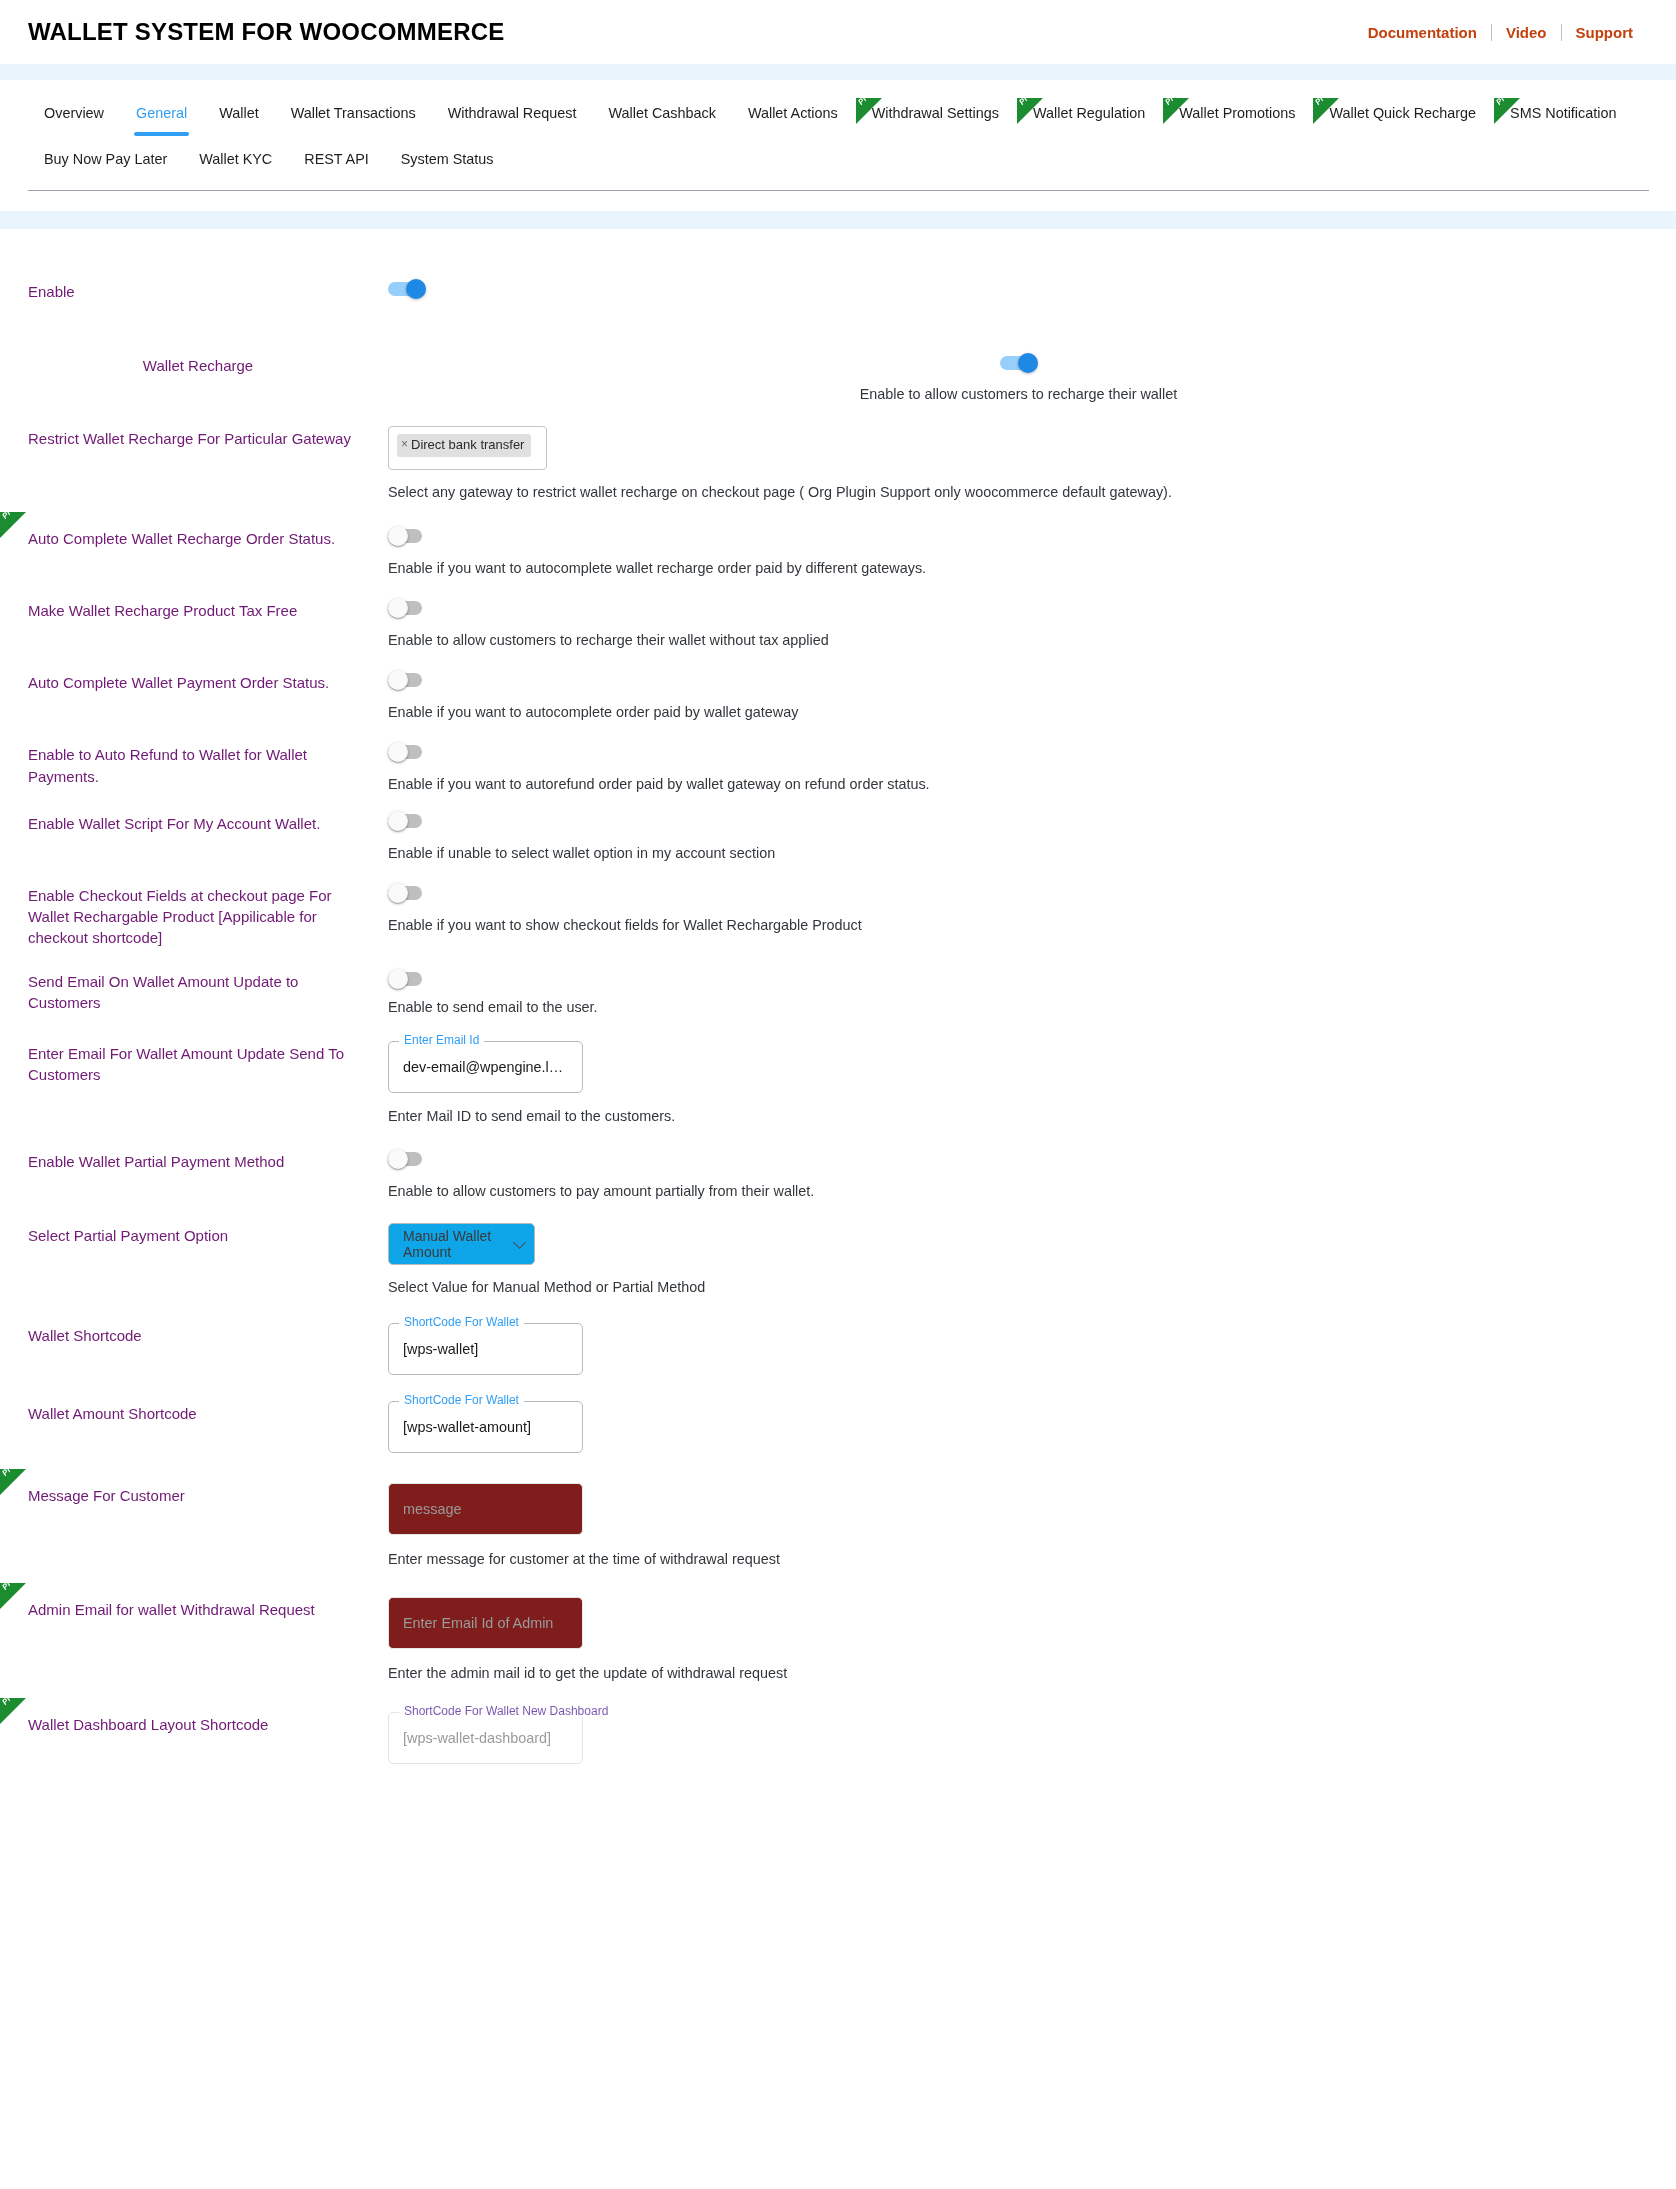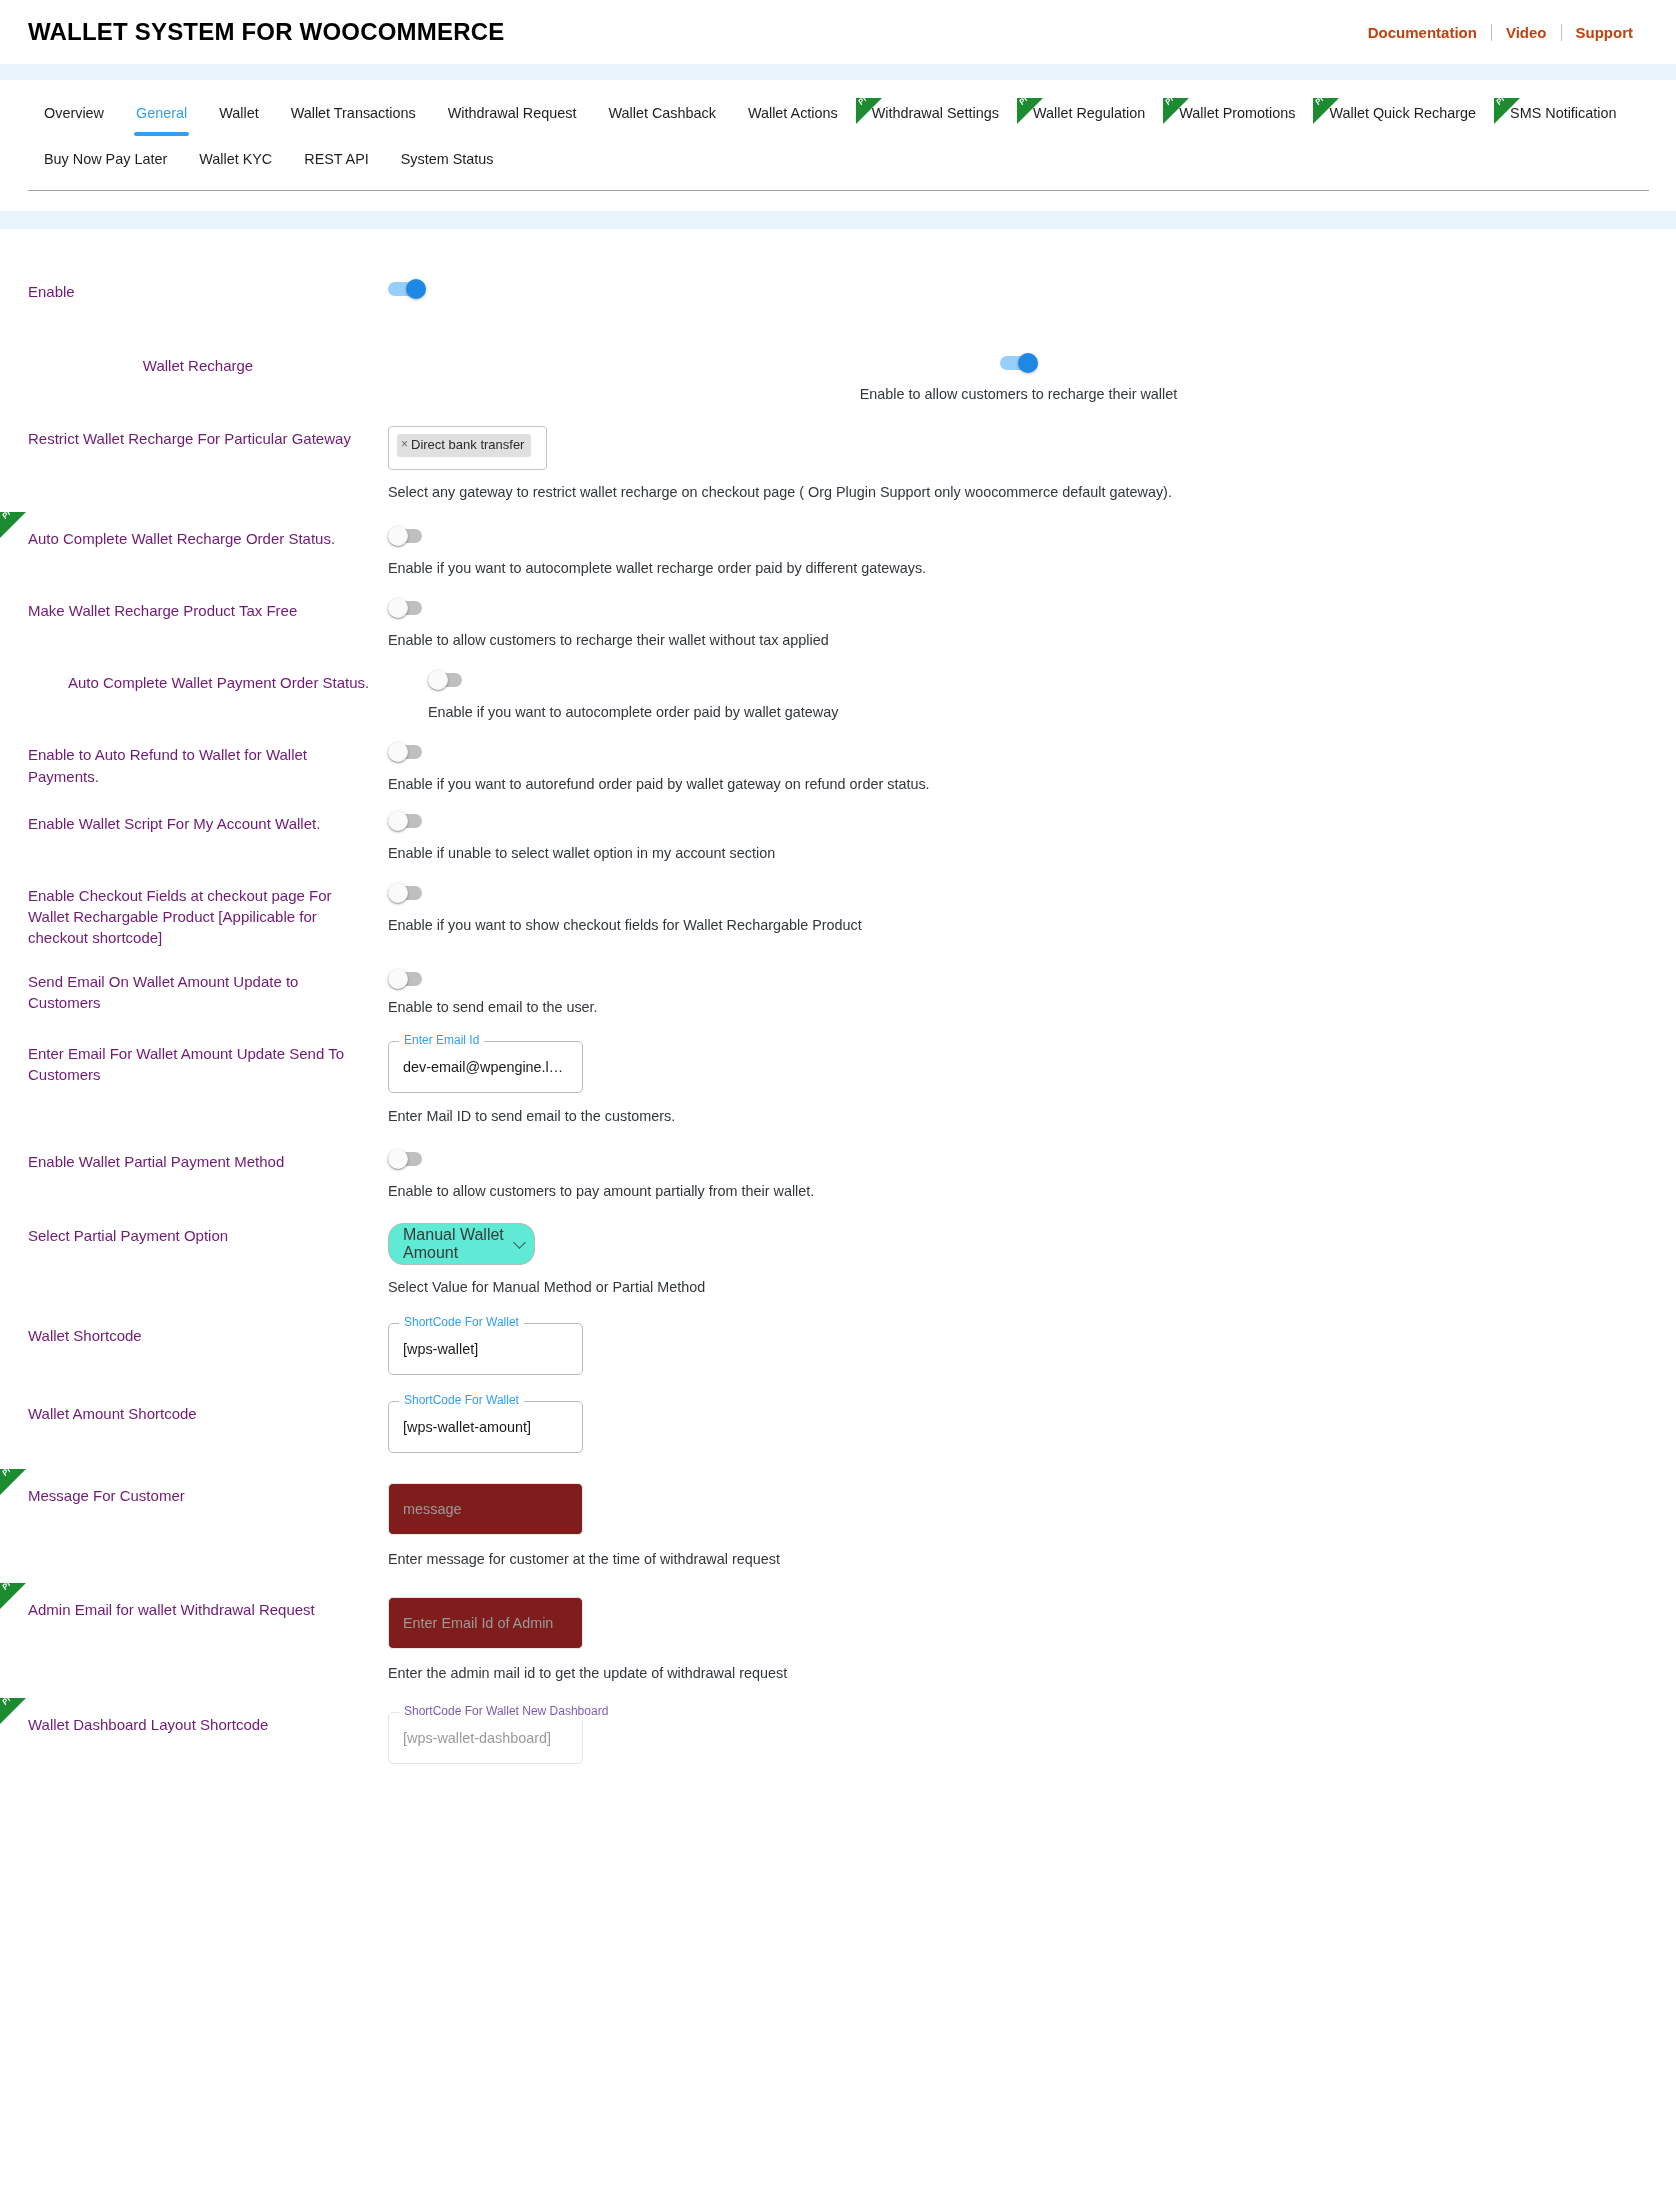--- a/index.html
+++ b/index.html
@@ -252,26 +252,26 @@
     font-size: 14.4px;
     color: #9a9a9a;
   }
 
   
   .mui-select {
     position: relative;
     width: 147px;
     height: 42px;
     border: 1px solid #b9b9b9;
-    border-radius: 15px;
-    background: #5eead4;
+    border-radius: 5px;
+    background: #0ea5e9;
     display: flex;
     align-items: center;
     padding: 0 30px 0 14px;
-    font-size: 16px;
+    font-size: 14px;
     color: #3a3a3a;
     cursor: pointer;
   }
   .mui-select .caret {
     position: absolute;
     right: 10px; top: 50%;
     width: 9px; height: 9px;
     margin-top: -6px;
     border-right: 1.6px solid #4a4a4a;
     border-bottom: 1.6px solid #4a4a4a;
@@ -397,21 +397,21 @@
     <div class="wps-label">Make Wallet Recharge Product Tax Free</div>
     <div class="wps-control">
       <div class="mui-switch">
         <span class="track"></span>
         <span class="thumb"></span>
       </div>
       <div class="wps-desc" style="margin-top:8px;">Enable to allow customers to recharge their wallet without tax applied</div>
     </div>
   </div>
 
-  <div class="wps-row" style="margin-top:20px;margin-left:40px;">
+  <div class="wps-row" style="margin-top:20px;">
     <div class="wps-label">Auto Complete Wallet Payment Order Status.</div>
     <div class="wps-control">
       <div class="mui-switch">
         <span class="track"></span>
         <span class="thumb"></span>
       </div>
       <div class="wps-desc" style="margin-top:8px;">Enable if you want to autocomplete order paid by wallet gateway</div>
     </div>
   </div>
 

